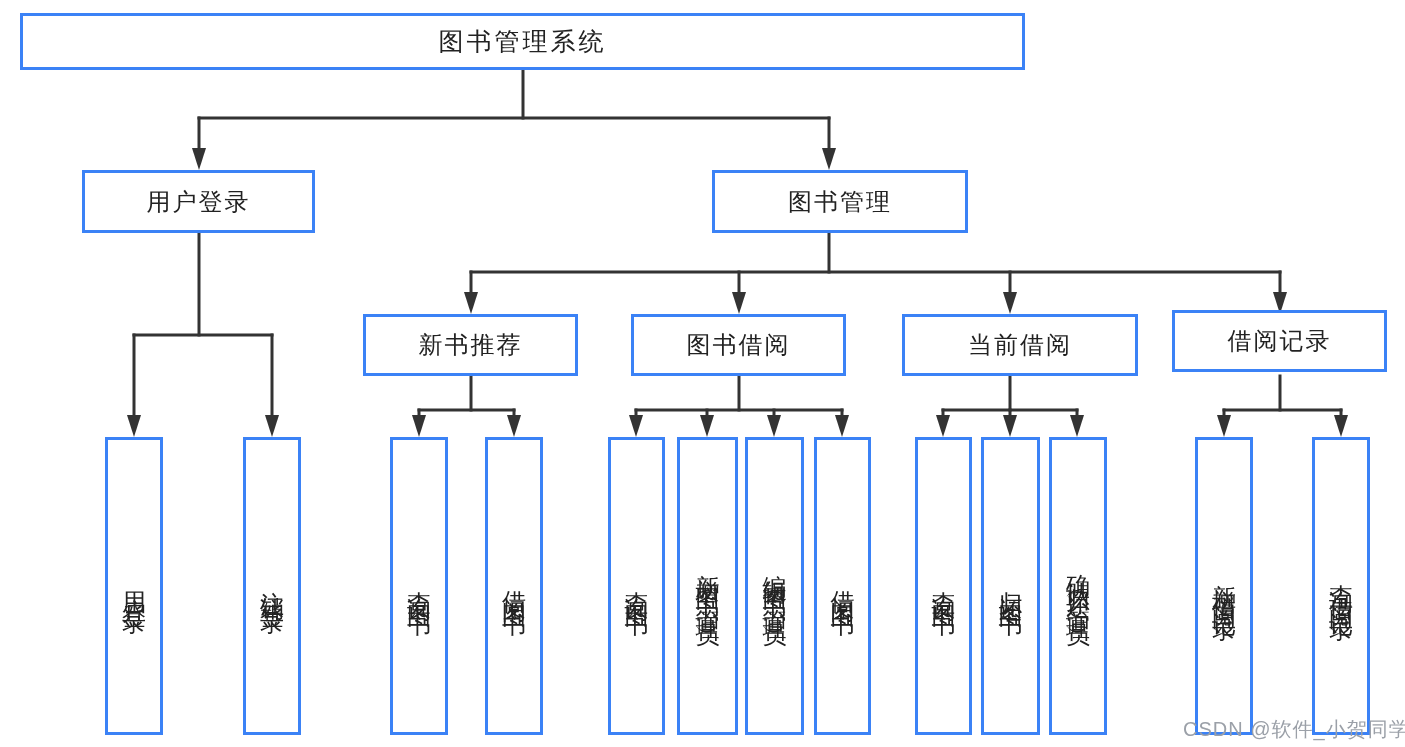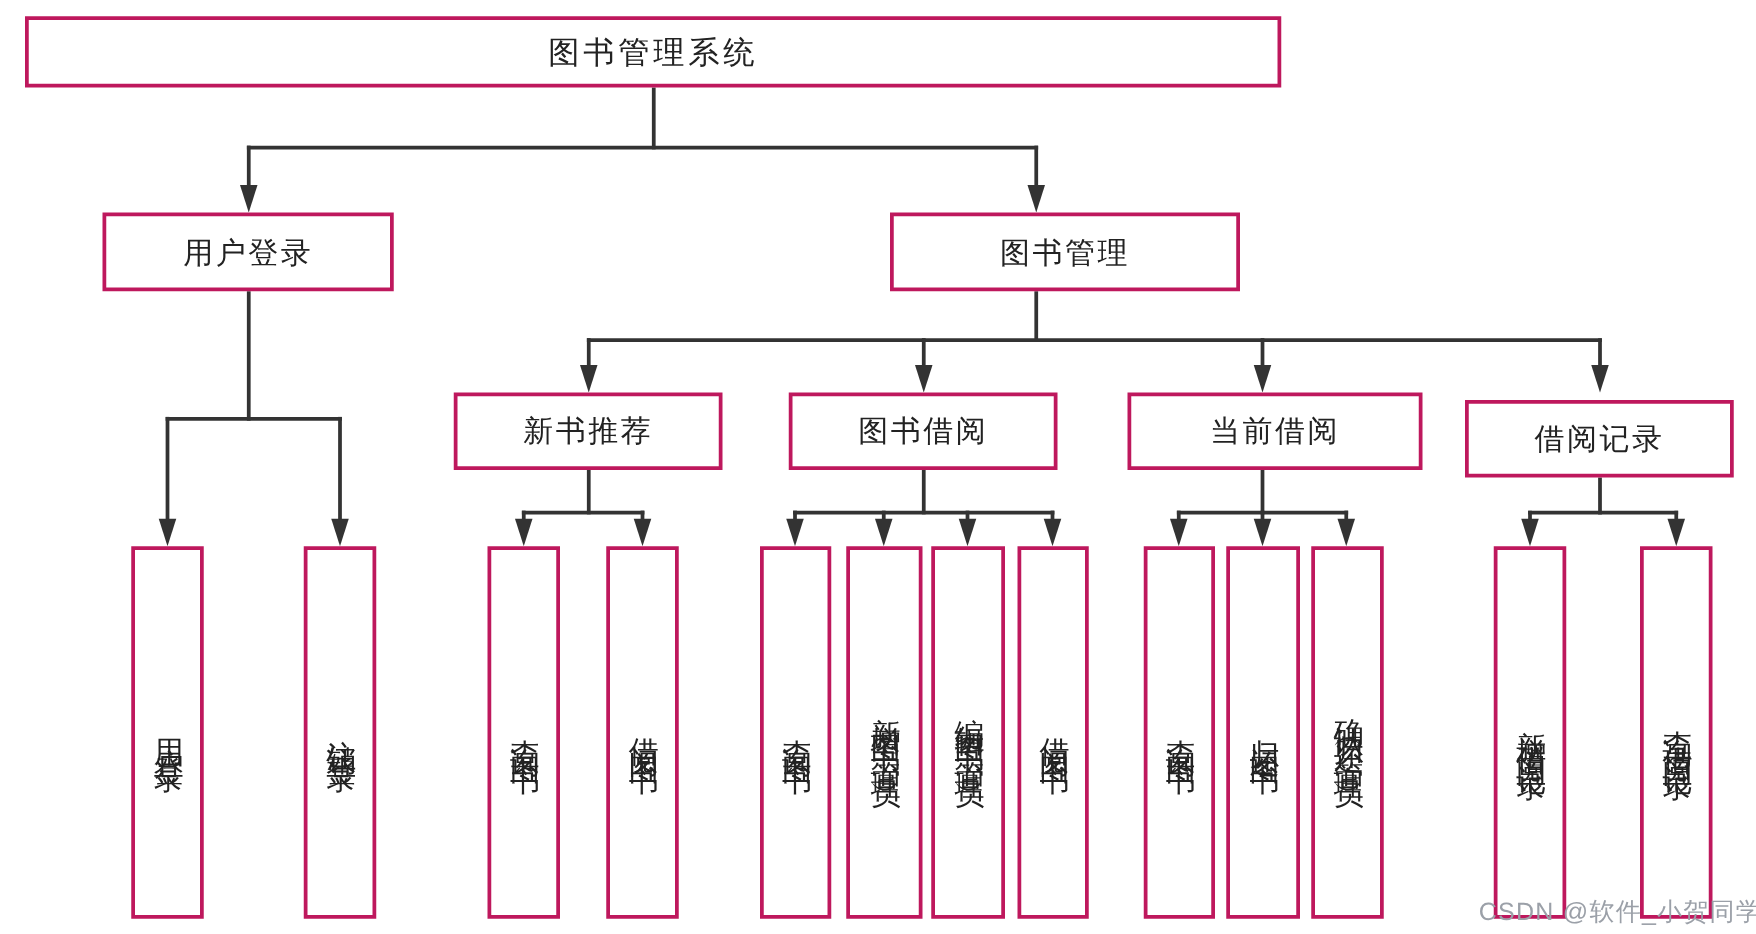--- a/index.html
+++ b/index.html
@@ -26,21 +26,21 @@
     stroke-width: 3;
     stroke-linecap: square;
   }
   #connectors polygon {
     fill: #333333;
   }
   .node {
     position: absolute;
     box-sizing: border-box;
     background: #ffffff;
-    border: 3px solid #be185d;
+    border: 3px solid #3b82f6;
     display: flex;
     align-items: center;
     justify-content: center;
     color: #222222;
     z-index: 2;
   }
   .node.h span {
     font-size: 24px;
     letter-spacing: 2px;
     white-space: nowrap;
@@ -138,34 +138,34 @@
     </g>
   </svg>
 
   <div class="node h root" style="left:20px; top:13px; width:1005px; height:57px">
     <span>图书管理系统</span>
   </div>
 
   <div class="node h" style="left:82px; top:170px; width:233px; height:63px">
     <span>用户登录</span>
   </div>
-  <div class="node h" style="left:712px; top:170px; width:280px; height:63px">
+  <div class="node h" style="left:712px; top:170px; width:256px; height:63px">
     <span>图书管理</span>
   </div>
 
   <div class="node h" style="left:631px; top:314px; width:215px; height:62px">
     <span>图书借阅</span>
   </div>
   <div class="node h" style="left:363px; top:314px; width:215px; height:62px">
     <span>新书推荐</span>
   </div>
   <div class="node h" style="left:902px; top:314px; width:236px; height:62px">
     <span>当前借阅</span>
   </div>
-  <div class="node h" style="left:1172px; top:320px; width:215px; height:62px">
+  <div class="node h" style="left:1172px; top:310px; width:215px; height:62px">
     <span>借阅记录</span>
   </div>
 
   <div class="node v" style="left:105px; top:437px; width:58px; height:298px">
     <span>用户登录</span>
   </div>
   <div class="node v" style="left:243px; top:437px; width:58px; height:298px">
     <span>注销登录</span>
   </div>
 

